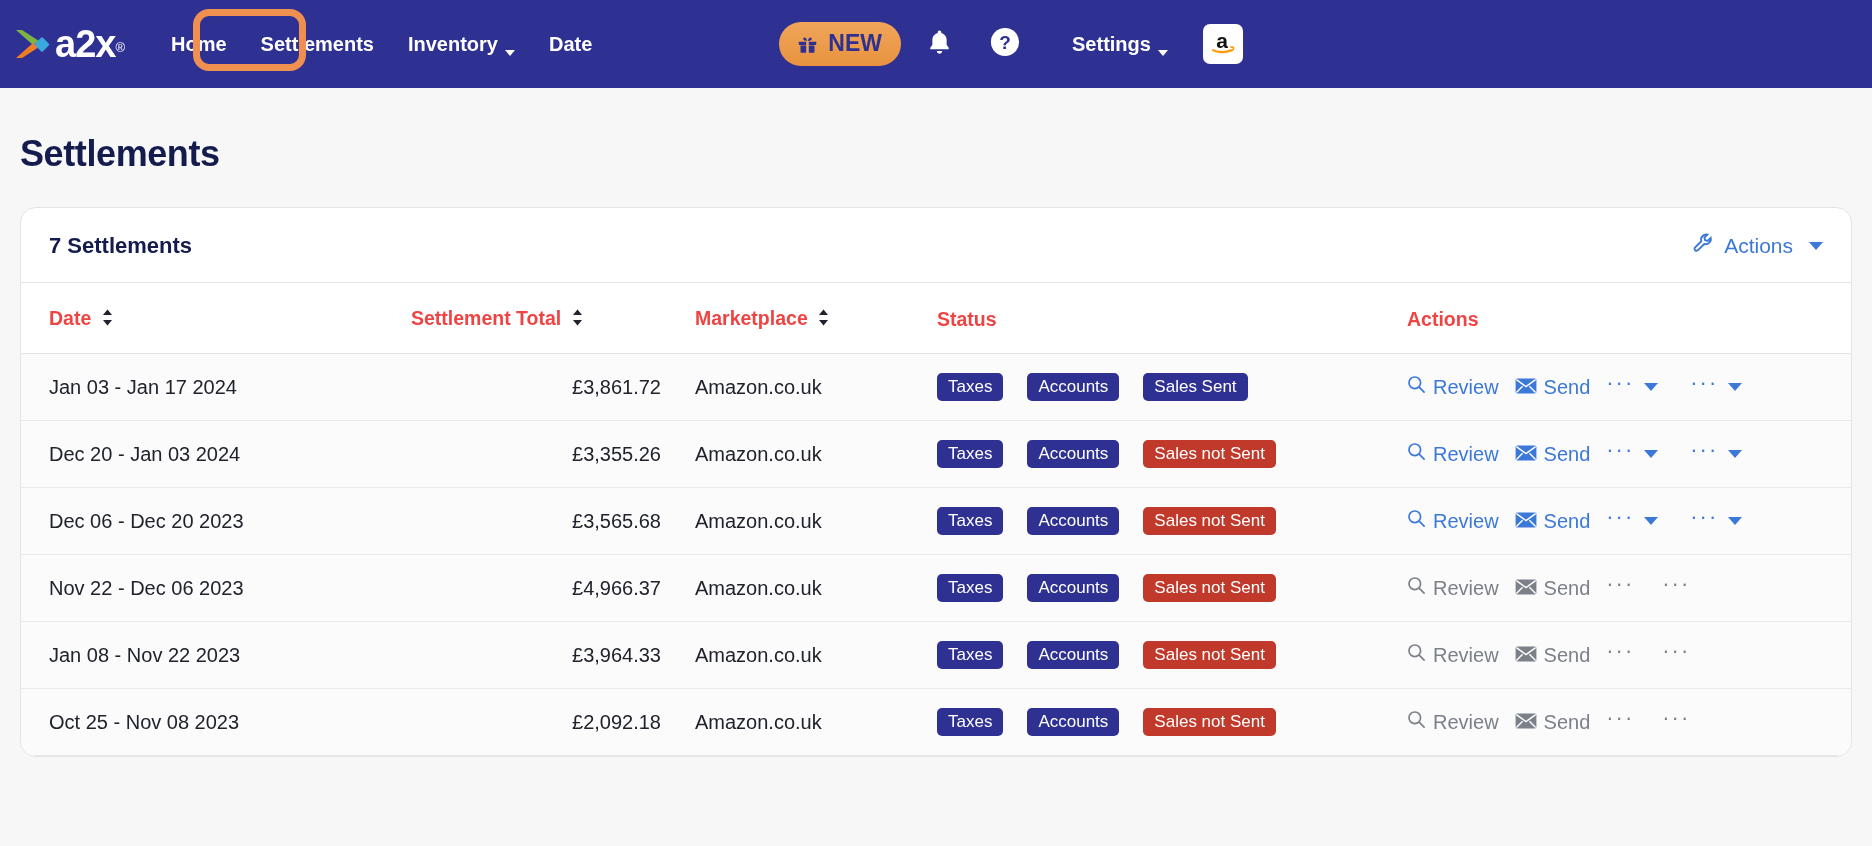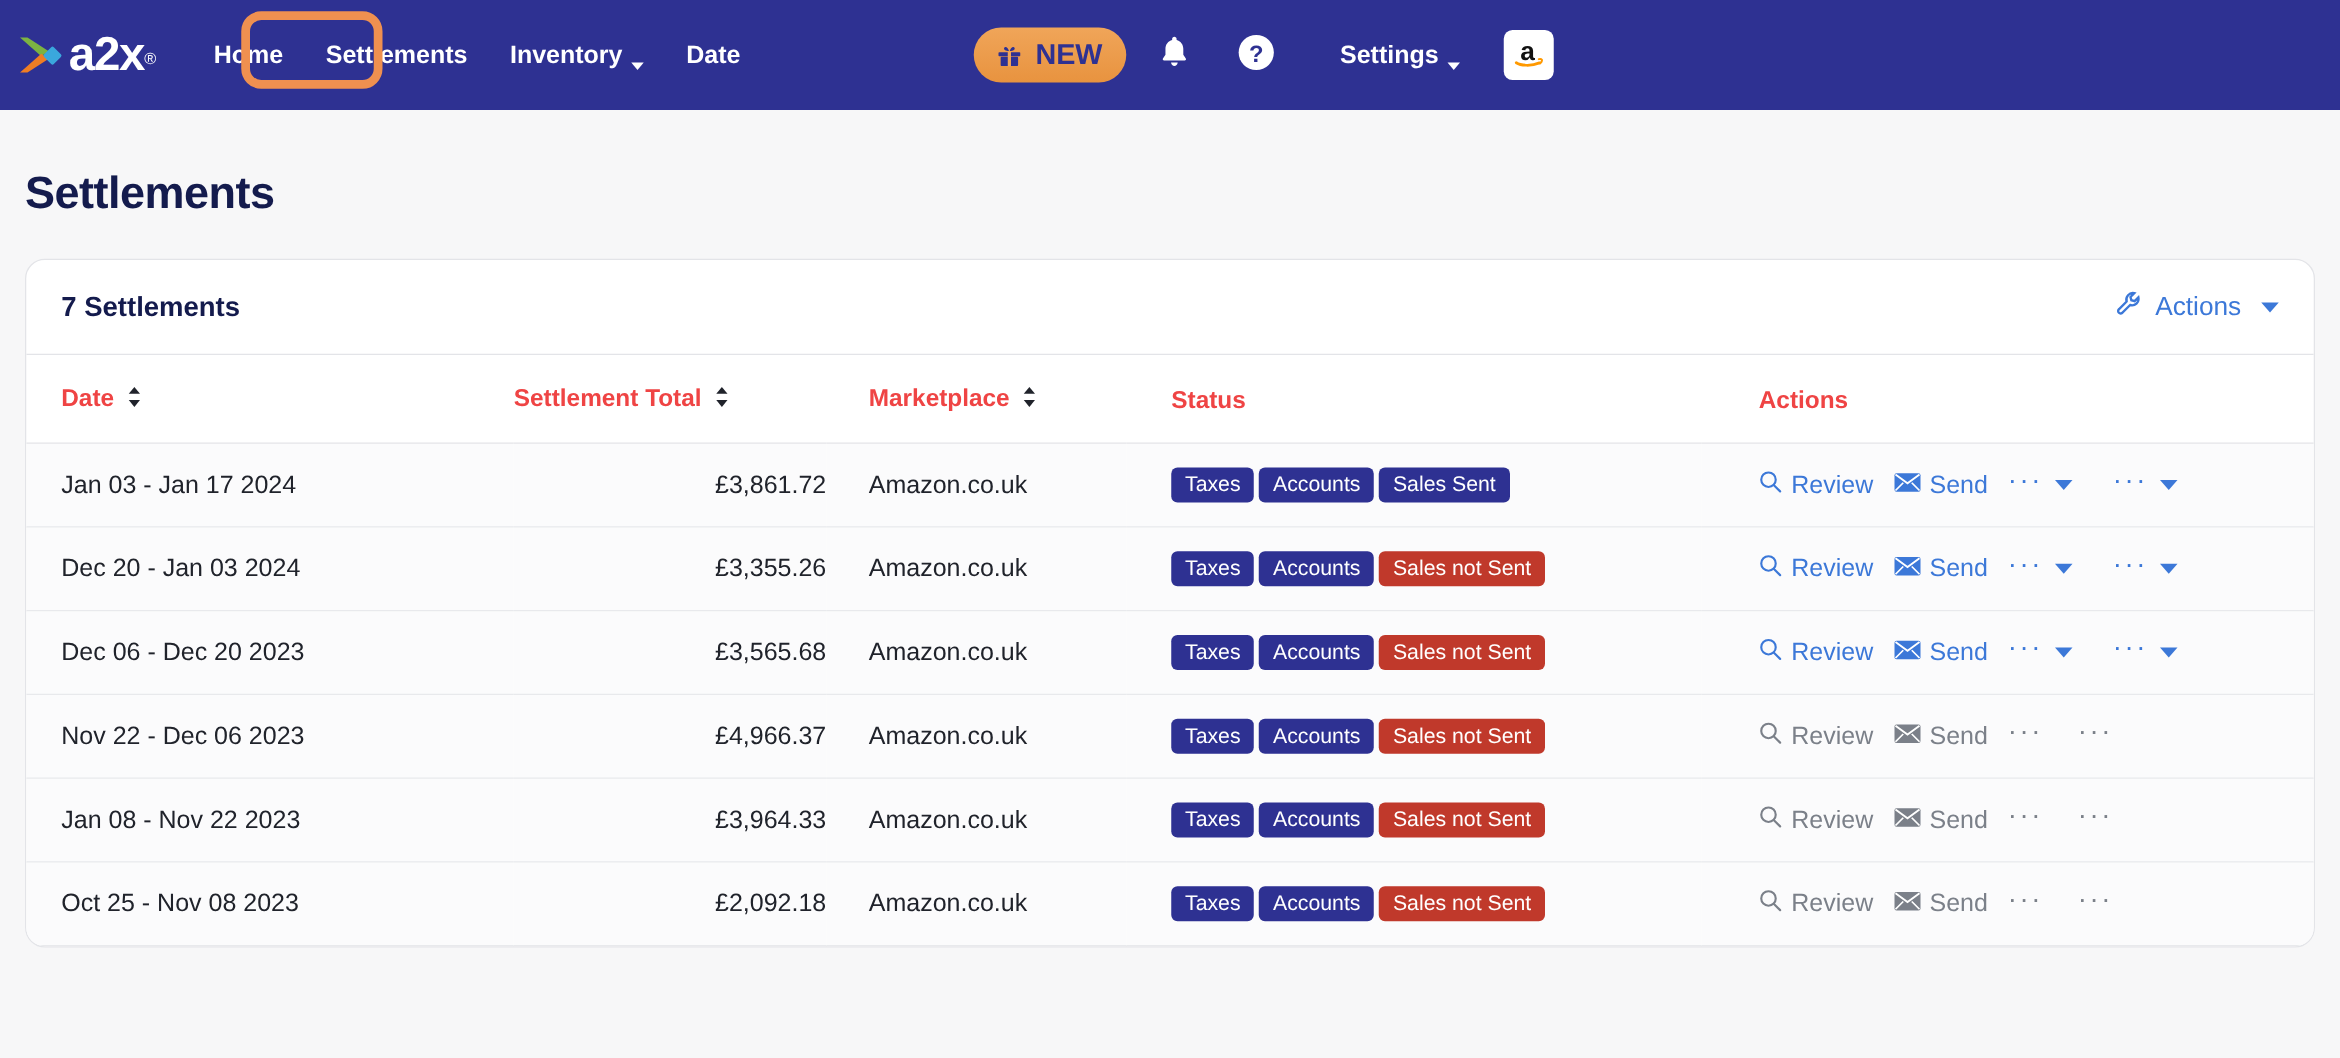--- a/index.html
+++ b/index.html
@@ -181,21 +181,21 @@
     white-space: nowrap;
     vertical-align: middle;
   }
   tbody tr { background: #fbfbfc; }
   td.c-date   { padding-left: 28px; }
   td.c-total  { text-align: right; }
   td.c-mkt    { padding-left: 34px; }
   td.c-status { padding-left: 36px; }
   td.c-act    { padding-left: 46px; }
 
-  .badges { display: flex; gap: 4px; align-items: center; }
+  .badges { display: flex; gap: 24px; align-items: center; }
   .badge {
     display: inline-flex;
     align-items: center;
     font-size: 17px;
     font-weight: 400;
     color: #fff;
     border-radius: 5px;
     padding: 5px 11px 6px 11px;
     line-height: 1;
     white-space: nowrap;

